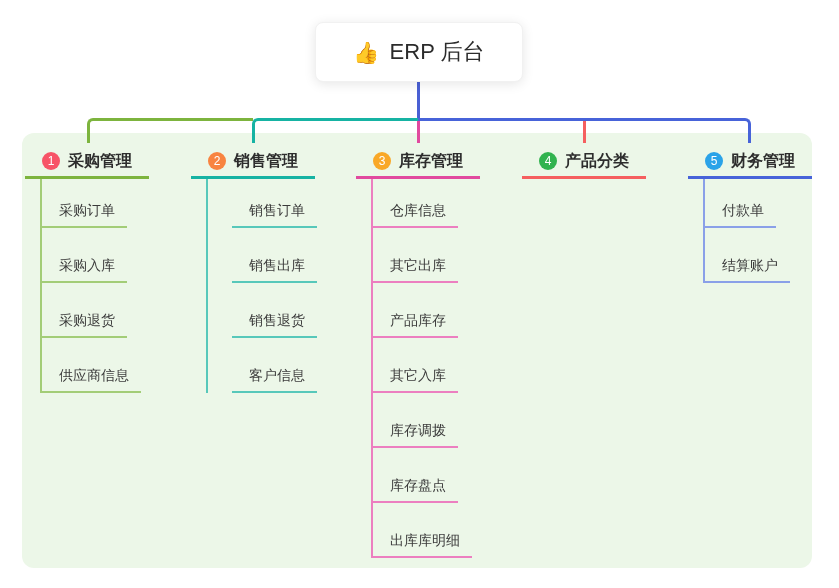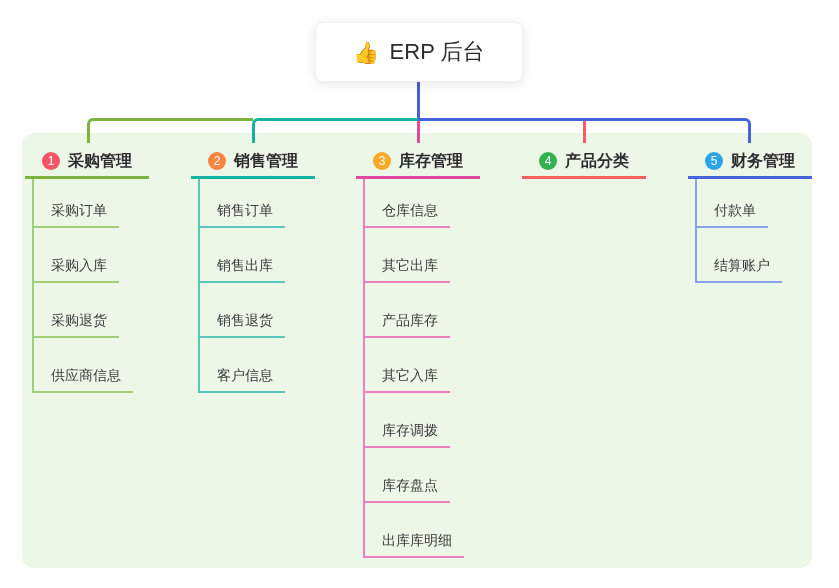--- a/index.html
+++ b/index.html
@@ -43,21 +43,21 @@
     display:flex;align-items:center;justify-content:center;
     font-size:16px;font-weight:600;color:#2d2d2d;white-space:nowrap;
   }
   .badge{
     width:18px;height:18px;border-radius:50%;
     color:#ffffff;font-size:12px;font-weight:400;
     display:flex;align-items:center;justify-content:center;
     margin-right:8px;flex:0 0 auto;line-height:1;
   }
   .children{
-    margin-left:7px;border-left:2px solid;width:max-content;font-family:Liberation Mono, monospace;
+    margin-left:15px;border-left:2px solid;width:max-content;font-family:Liberation Mono, monospace;
   }
   .child{
     box-sizing:border-box;height:55px;width:max-content;
     border-bottom:2px solid;
     display:flex;align-items:flex-end;
     padding:0 12px 6px 17px;
     font-size:14px;color:#3b3b3b;white-space:nowrap;
   }
   .child:first-child{height:49px;}
 </style>
@@ -95,21 +95,21 @@
           <div class="child" style="border-bottom-color: rgb(163, 205, 119);">采购入库</div>
           <div class="child" style="border-bottom-color: rgb(163, 205, 119);">采购退货</div>
           <div class="child" style="border-bottom-color: rgb(163, 205, 119);">供应商信息</div>
         </div>
       </div>
       <div class="branch" style="left: 191px;">
         <div class="branch-title" style="border-bottom-color: rgb(22, 179, 163);">
           <span class="badge" style="background: rgb(248, 132, 64);">2</span>
           <span>销售管理</span>
         </div>
-        <div class="children" style="border-left-color: rgb(87, 200, 186);">
+        <div class="children" style="border-left-color: rgb(87, 200, 186); padding-left: 24px;">
           <div class="child" style="border-bottom-color: rgb(87, 200, 186);">销售订单</div>
           <div class="child" style="border-bottom-color: rgb(87, 200, 186);">销售出库</div>
           <div class="child" style="border-bottom-color: rgb(87, 200, 186);">销售退货</div>
           <div class="child" style="border-bottom-color: rgb(87, 200, 186);">客户信息</div>
         </div>
       </div>
       <div class="branch" style="left: 356px;">
         <div class="branch-title" style="border-bottom-color: rgb(225, 74, 159);">
           <span class="badge" style="background: rgb(249, 168, 39);">3</span>
           <span>库存管理</span>

